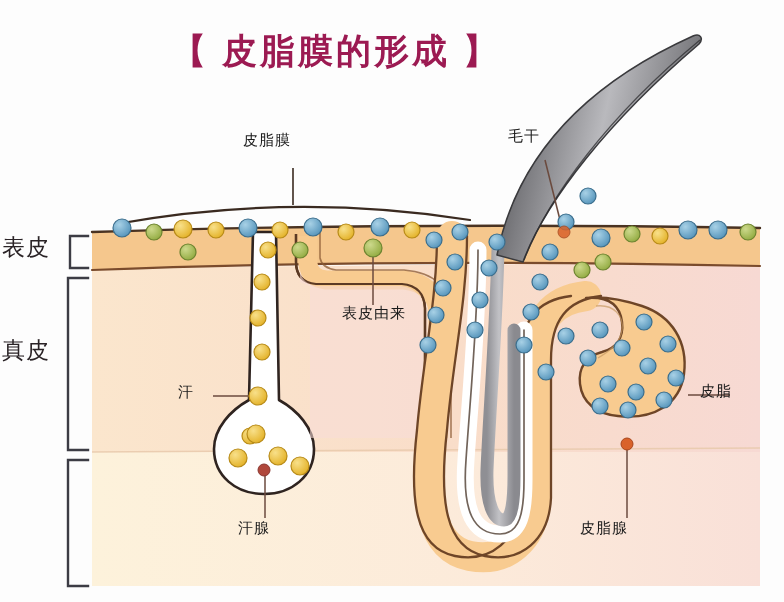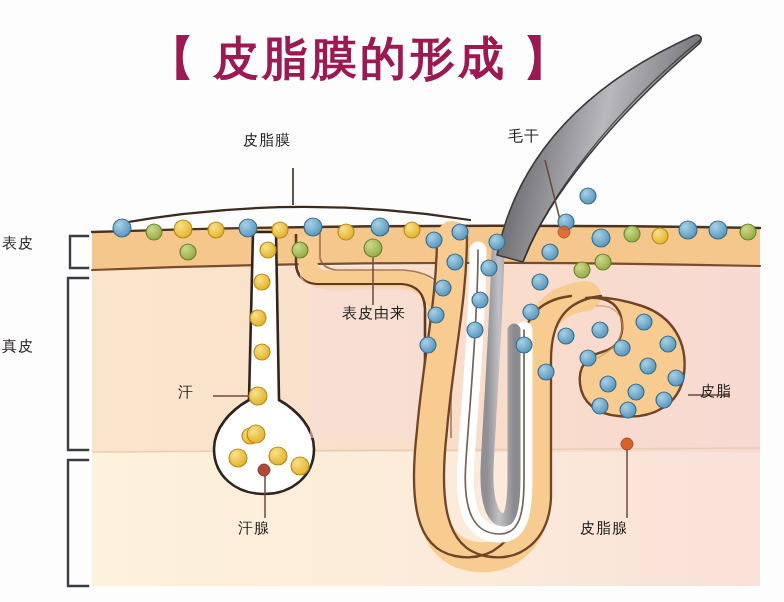--- a/index.html
+++ b/index.html
@@ -33,31 +33,30 @@
     white-space: nowrap;
     font-family: "Liberation Sans", "DejaVu Sans", sans-serif;
   }
   .lbl.two-line { white-space: normal; text-align: center; }
   #page-title {
     position: absolute;
     left: 0;
     top: 28px;
     width: 672px;
     text-align: center;
-    font-size: 46px;
+    font-size: 35px;
     font-weight: bold;
     letter-spacing: 3px;
     color: #9c1a52;
     font-family: "Liberation Sans", "DejaVu Sans", sans-serif;
-    margin-left: 24px;
   }
   .axis-lbl {
     position: absolute;
     color: #2a2326;
-    font-size: 15px;
+    font-size: 23px;
     line-height: 1.15;
     letter-spacing: 1px;
     font-family: "Liberation Sans", "DejaVu Sans", sans-serif;
   }
 </style>
 </head>
 <body>
 
 <div id="stage">
 

